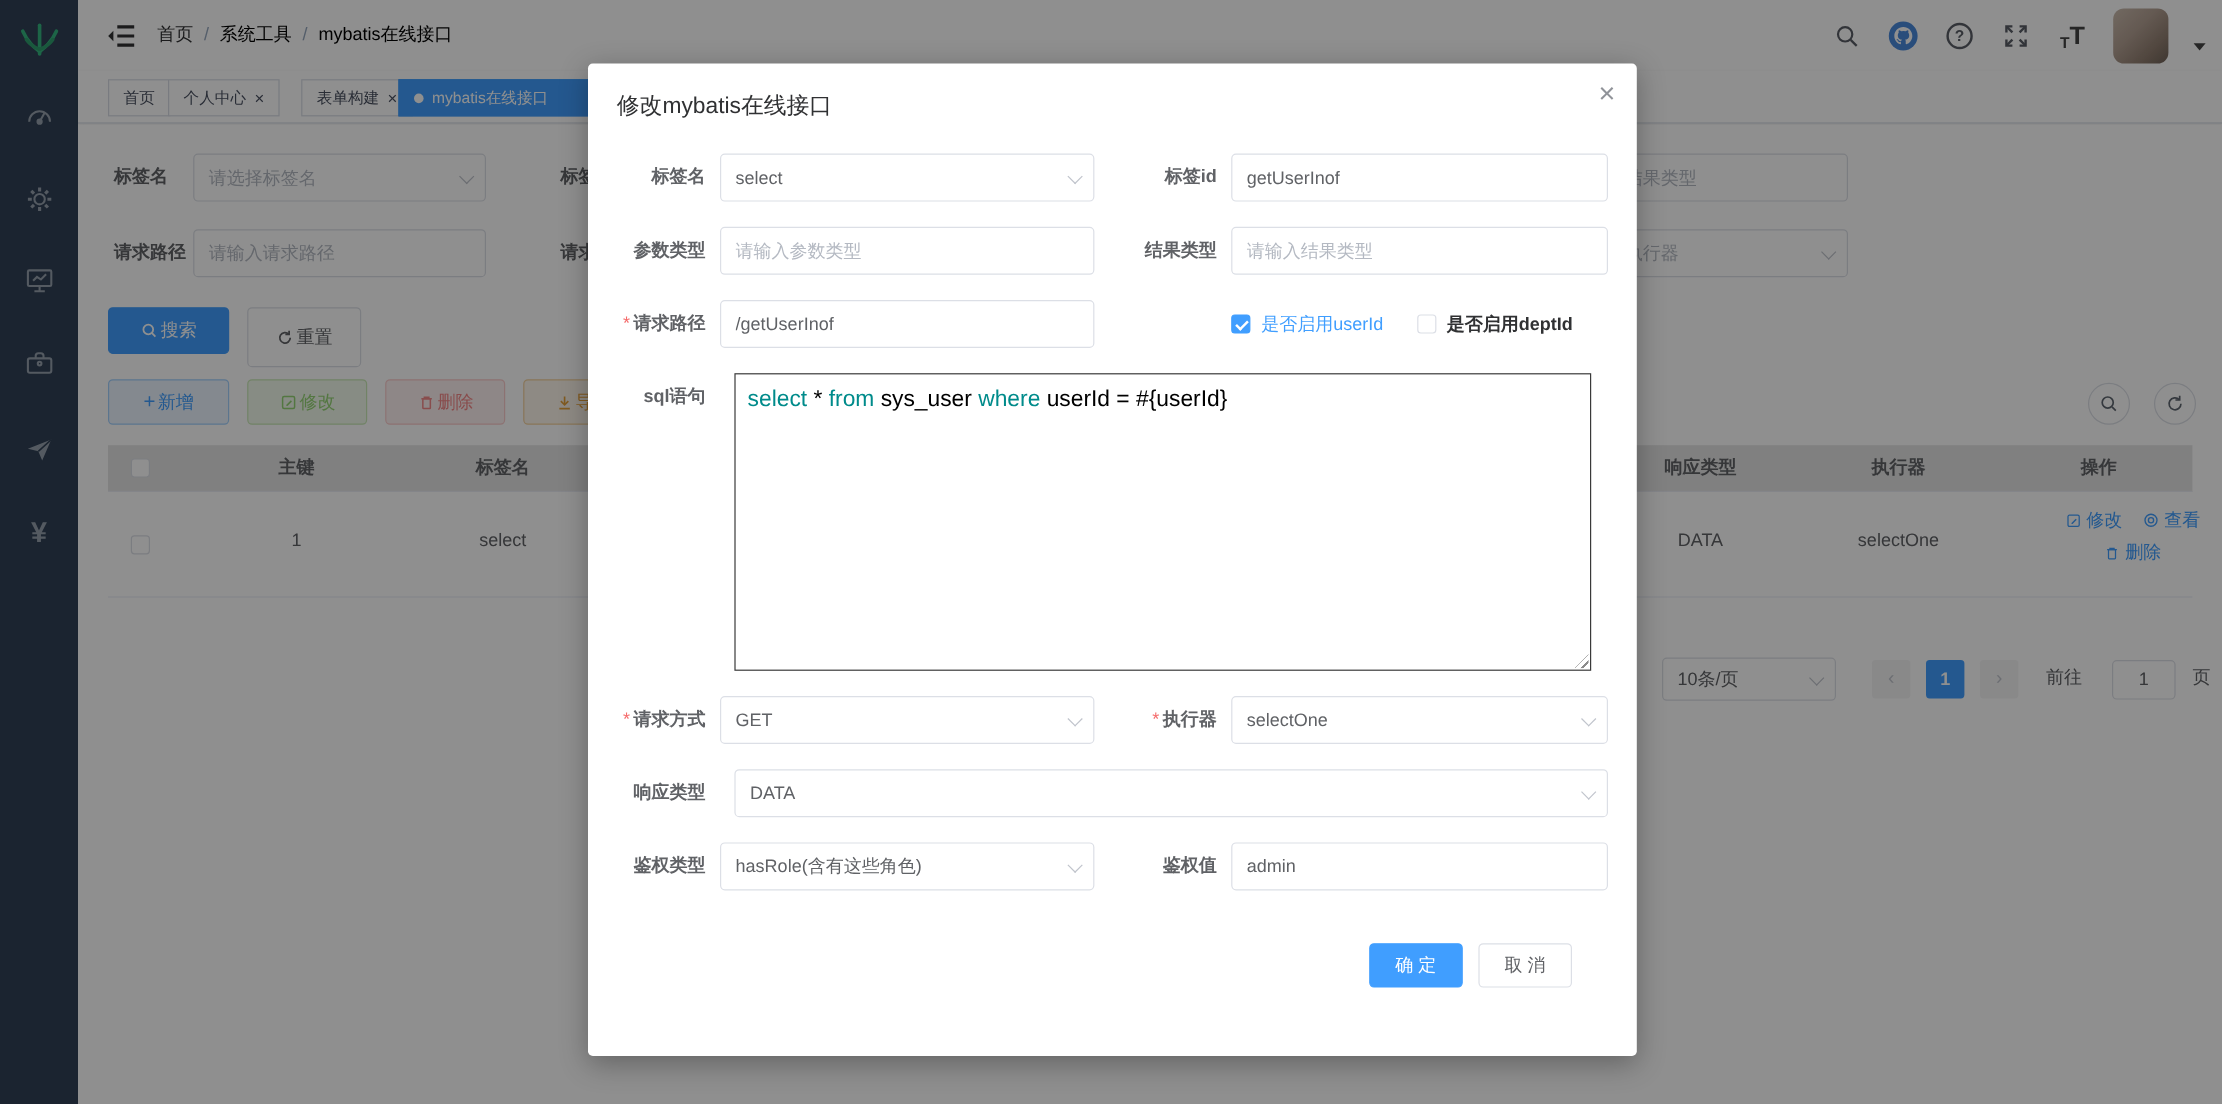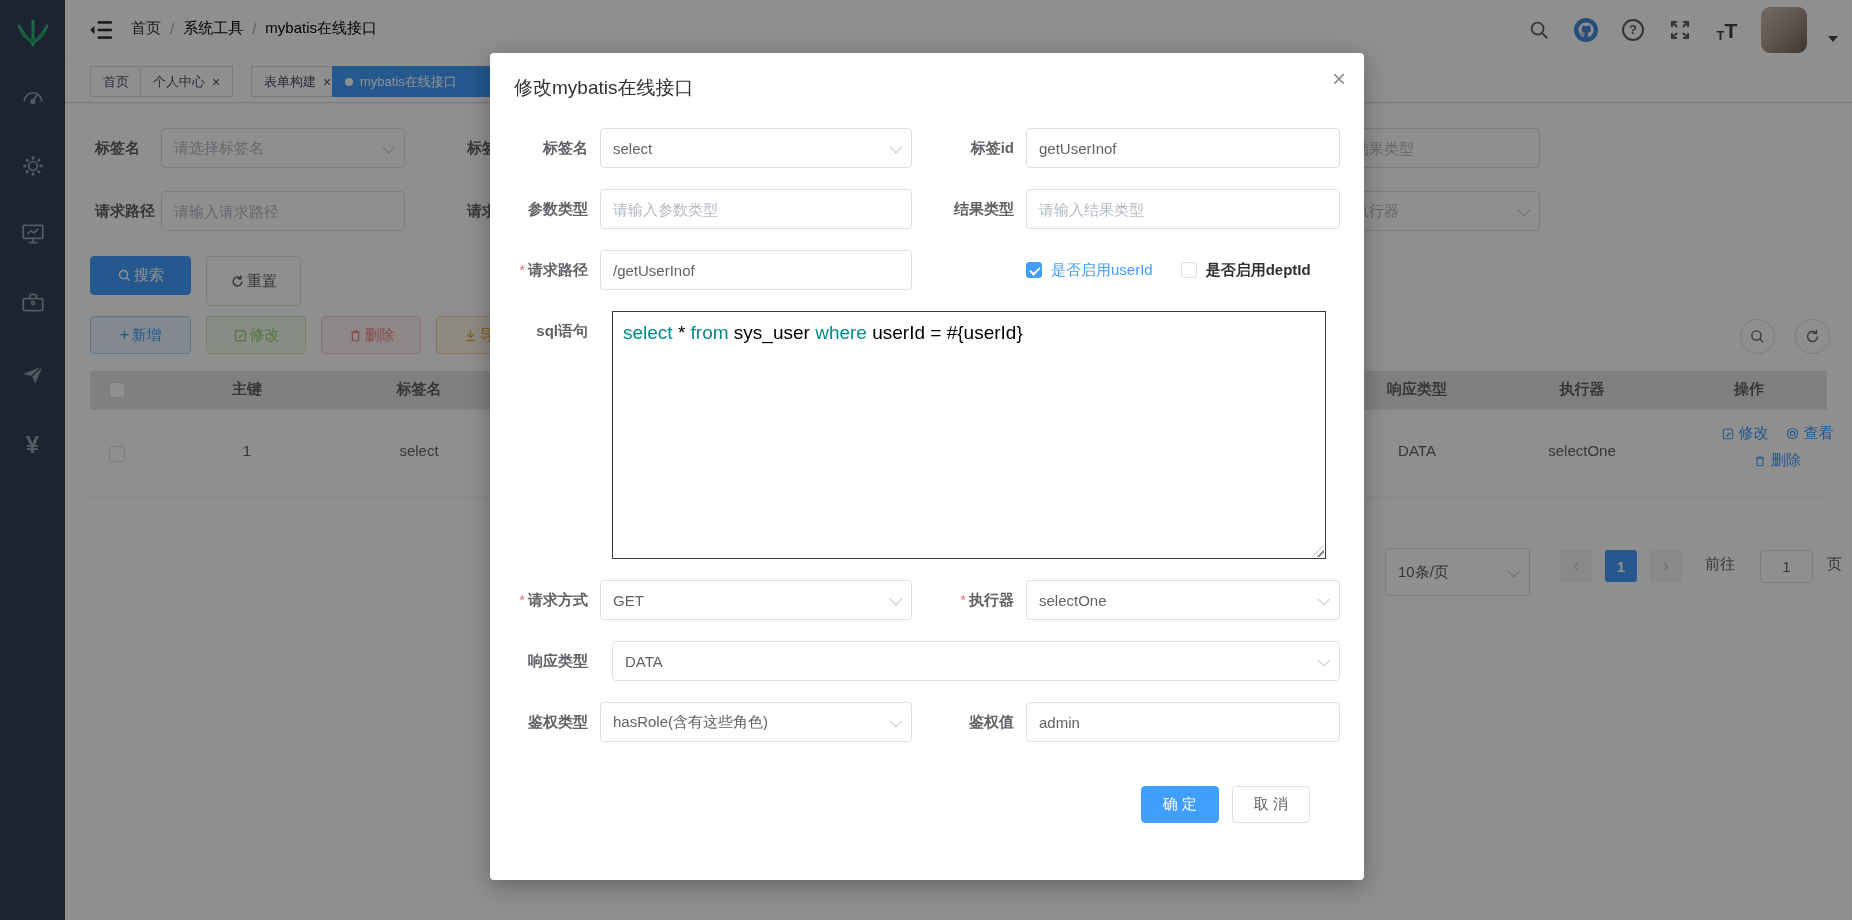--- a/index.html
+++ b/index.html
@@ -366,21 +366,21 @@
               <path d="M5 7h14"></path>
               <path d="M9 7V5h6v2"></path>
               <rect x="7" y="7" width="10" height="13" rx="1"></rect>
             </svg>
           <span>删除</span>
         </span>
       </div>
     </div>
 
     <div class="pager">
-      <div class="f-ctl pg-size" style="position:absolute; height:48px;">
+      <div class="f-ctl pg-size" style="position:absolute; height:36px;">
         <span>10条/页</span>
         <span class="chev"></span>
       </div>
       <div class="pg-btn" style="left:1495px">
           <span>‹</span>
         </div>
       <div class="pg-btn pg-cur" style="left:1540px">
           <span>1</span>
         </div>
       <div class="pg-btn" style="left:1585px">

